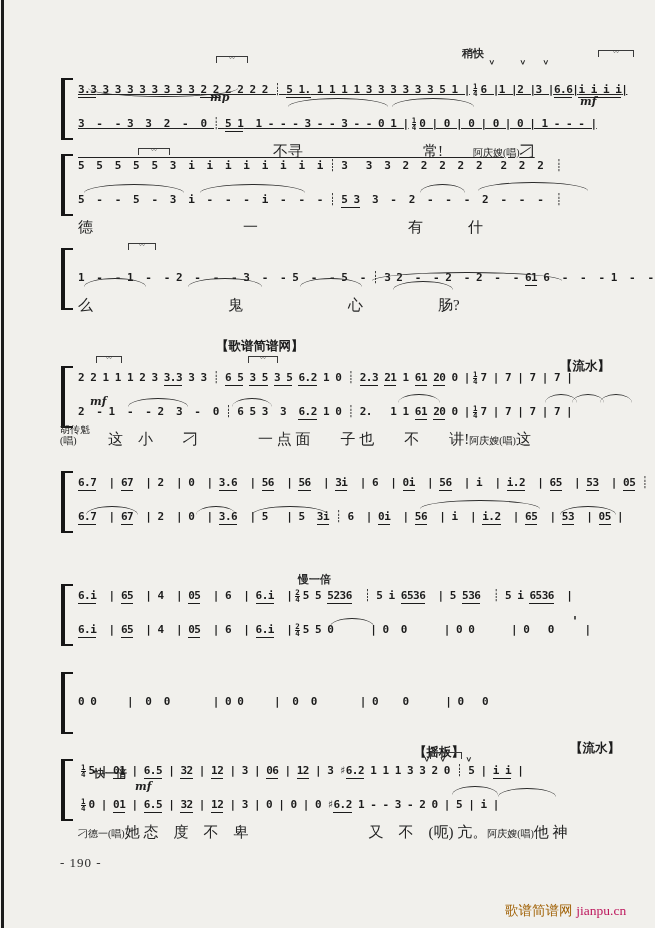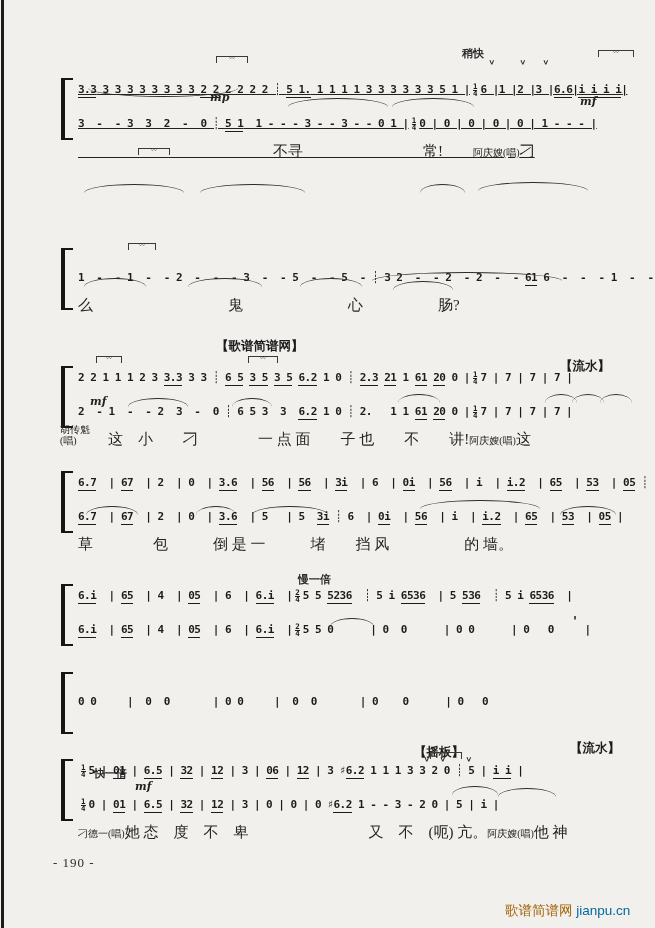--- a/index.html
+++ b/index.html
@@ -30,26 +30,26 @@
        border-radius:50% 50% 0 0/100% 100% 0 0;}
   .arcd{position:absolute;height:8px;border-bottom:1.6px solid #2b2b2b;
         border-radius:0 0 50% 50%/0 0 100% 100%;}
   .orn{position:absolute;height:6px;border:1px solid #3a3a3a;border-bottom:none;
        font-size:6px;line-height:4px;text-align:center;color:#3a3a3a;padding:0 2px;}
   .acc{position:absolute;font-family:"DejaVu Sans Mono",monospace;font-weight:700;
        font-size:8px;transform:rotate(90deg);color:#222;}
   .br{position:absolute;font-family:"DejaVu Serif",serif;font-weight:700;font-size:13px;color:#222;}
   .singer{position:absolute;font-family:"Liberation Serif",serif;font-size:10px;
           line-height:11px;width:32px;color:#242424;}
-  #footer{position:absolute;left:53px;top:855px;font-family:"Liberation Serif",serif;
+  #footer{position:absolute;left:60px;top:855px;font-family:"Liberation Serif",serif;
           font-size:13px;letter-spacing:1px;color:#2a2a2a;}
   #watermark{position:absolute;left:505px;top:902px;font-family:"Liberation Sans",sans-serif;
              font-size:13.5px;white-space:nowrap;}
   #watermark .wm-cn{color:#a16207;}
-  #watermark .wm-en{color:#0369a1;}
+  #watermark .wm-en{color:#be185d;font-family:Liberation Serif, serif;}
 </style>
 </head>
 <body>
 
 <div id="page">
   <div id="edge"></div>
 
   <div class="tempolab" style="left:462px;top:46px;">稍快</div>
   <div class="marklab" style="left:216px;top:338px;">【歌谱简谱网】</div>
   <div class="marklab" style="left:560px;top:358px;">【流水】</div>
@@ -80,40 +80,45 @@
 
   <div class="br" style="left:573px;top:614px;">'</div>
 
   <div class="system" style="top:82px;text-decoration:underline;">
     <div class="bracket"></div>
     <div class="nline l1"><span class="u">3.3</span> 3 3 3 3 3 3 3 3 <span class="u">2 2</span> 2 2 2 2 ┊ <span class="u">5 1.</span> 1 1 1 1 3 3 3 3 3 3 5 1 |<span class="frac"><span>1</span><span>4</span></span>6 |1 |2 |3 |<span class="u">6.6</span>|<span class="u">i i i i</span>|</div>
     <div class="nline l2">3  -  - 3  3  2  -  0 ┊ <span class="u">5 1</span>  1 - - - 3 - - 3 - - 0 1 |<span class="frac"><span>1</span><span>4</span></span>0 | 0 | 0 | 0 | 0 | 1 - - - |</div>
     <div class="lyrics">　　　　　　　　　　　　　不寻　　　　　　　　常!　　<span class="sm">阿庆嫂(唱)</span>刁</div>
   </div>
 
+  <div class="system" style="top:158px;">
+    <div class="bracket"></div>
+    <div class="nline l1">5  5  5  5  5  3  i  i  i  i  i  i  i  i ┊ 3   3  3  2  2  2  2  2   2  2  2  ┊</div>
+    <div class="nline l2">5  -  -  5  -  3  i  -  -  -  i  -  -  - ┊ <span class="u">5 3</span>  3  -  2  -  -  -  2  -  -  -  ┊</div>
+    <div class="lyrics">德　　　　　　　　　　一　　　　　　　　　　有　　　什</div>
+  </div>
 
   <div class="system" style="top:252px;">
     <div class="bracket"></div>
     <div class="nline l2">1  -  - 1  -  - 2  -  -  - 3  -  - 5  -  - 5  - ┊ 3 2  -  - 2  - 2  -  - <span class="u">61</span> 6  -  -  - 1  -  -  -</div>
     <div class="lyrics">么　　　　　　　　　鬼　　　　　　　心　　　　　肠?</div>
   </div>
 
   <div class="system" style="top:370px;">
     <div class="bracket"></div>
     <div class="nline l1">2 2 1 1 1 2 3 <span class="u">3.3</span> 3 3 ┊ <span class="u">6 5</span> <span class="u">3 5</span> <span class="u">3 5</span> <span class="u">6.2</span> 1 0 ┊ <span class="u">2.3</span> <span class="u">21</span> 1 <span class="u">61</span> <span class="u">20</span> 0 |<span class="frac"><span>1</span><span>4</span></span>7 | 7 | 7 | 7 |</div>
     <div class="nline l2">2  - 1  -  - 2  3  -  0 ┊ 6 5 3  3  <span class="u">6.2</span> 1 0 ┊ 2.   1 1 <span class="u">61</span> <span class="u">20</span> 0 |<span class="frac"><span>1</span><span>4</span></span>7 | 7 | 7 | 7 |</div>
     <div class="lyrics">　　这　小　　刁　　　　一 点 面　　子 也　　不　　讲!<span class="sm">阿庆嫂(唱)</span>这</div>
   </div>
   <div class="singer" style="left:60px;top:424px;">胡传魁(唱)</div>
 
   <div class="system" style="top:475px;">
     <div class="bracket"></div>
     <div class="nline l1"><span class="u">6.7</span>  | <span class="u">67</span>  | 2  | 0  | <span class="u">3.6</span>  | <span class="u">56</span>  | <span class="u">56</span>  | <span class="u">3i</span>  | 6  | <span class="u">0i</span>  | <span class="u">56</span>  | i  | <span class="u">i.2</span>  | <span class="u">65</span>  | <span class="u">53</span>  | <span class="u">05</span> ┊</div>
     <div class="nline l2"><span class="u">6.7</span>  | <span class="u">67</span>  | 2  | 0  | <span class="u">3.6</span>  | 5   | 5  <span class="u">3i</span> ┊ 6  | <span class="u">0i</span>  | <span class="u">56</span>  | i  | <span class="u">i.2</span>  | <span class="u">65</span>  | <span class="u">53</span>  | <span class="u">05</span> |</div>
-    <div class="lyrics">草　　　　包　　　倒 是 一　　　堵　　挡 风　　　　　的 墙。</div>
   </div>
 
   <div class="system" style="top:588px;">
     <div class="bracket"></div>
     <div class="nline l1"><span class="u">6.i</span>  | <span class="u">65</span>  | 4  | <span class="u">05</span>  | 6  | <span class="u">6.i</span>  |<span class="frac"><span>2</span><span>4</span></span>5 5 <span class="u">5236</span>  ┊ 5 i <span class="u">6536</span>  | 5 <span class="u">536</span>  ┊ 5 i <span class="u">6536</span>  |</div>
     <div class="nline l2"><span class="u">6.i</span>  | <span class="u">65</span>  | 4  | <span class="u">05</span>  | 6  | <span class="u">6.i</span>  |<span class="frac"><span>2</span><span>4</span></span>5 5 0      | 0  0      | 0 0      | 0   0     |</div>
   </div>
 
   <div class="system" style="top:676px;">
     <div class="bracket"></div>

